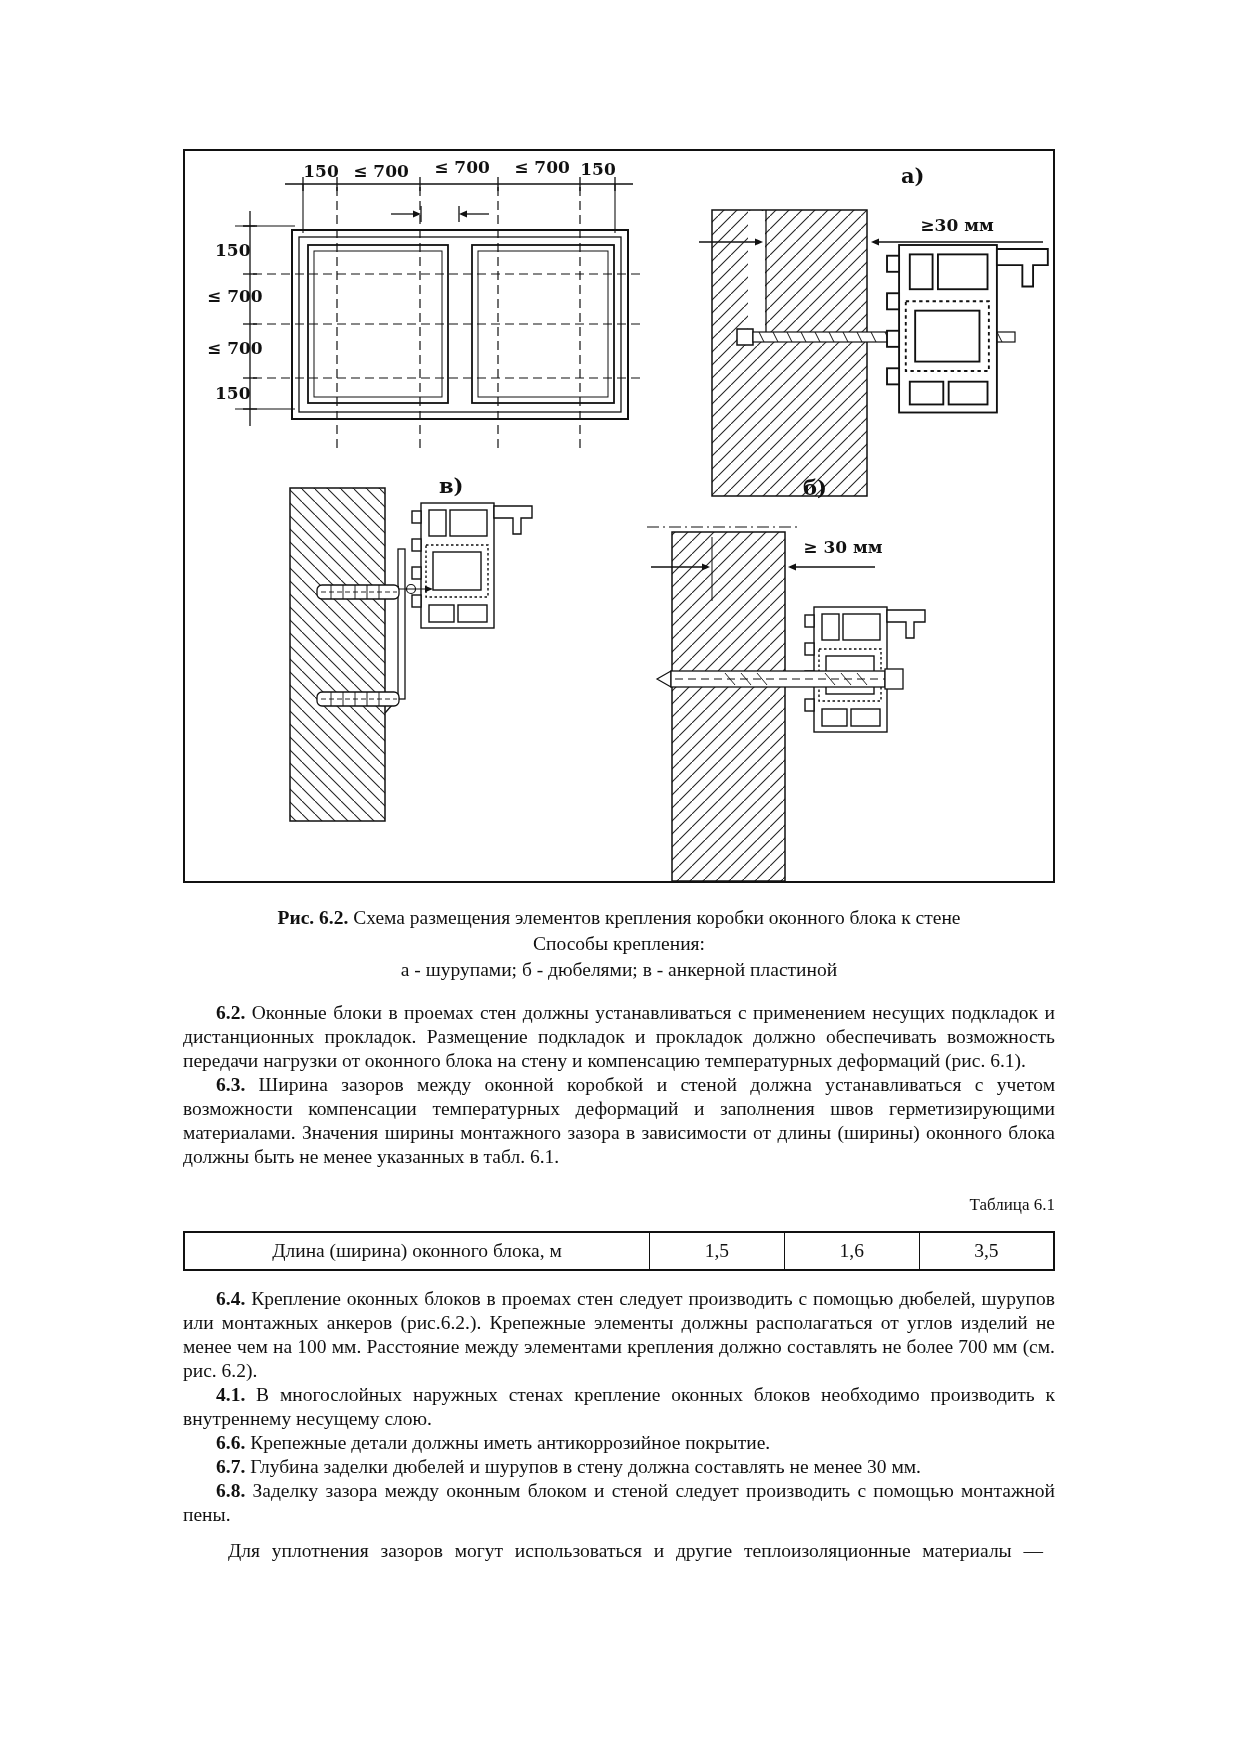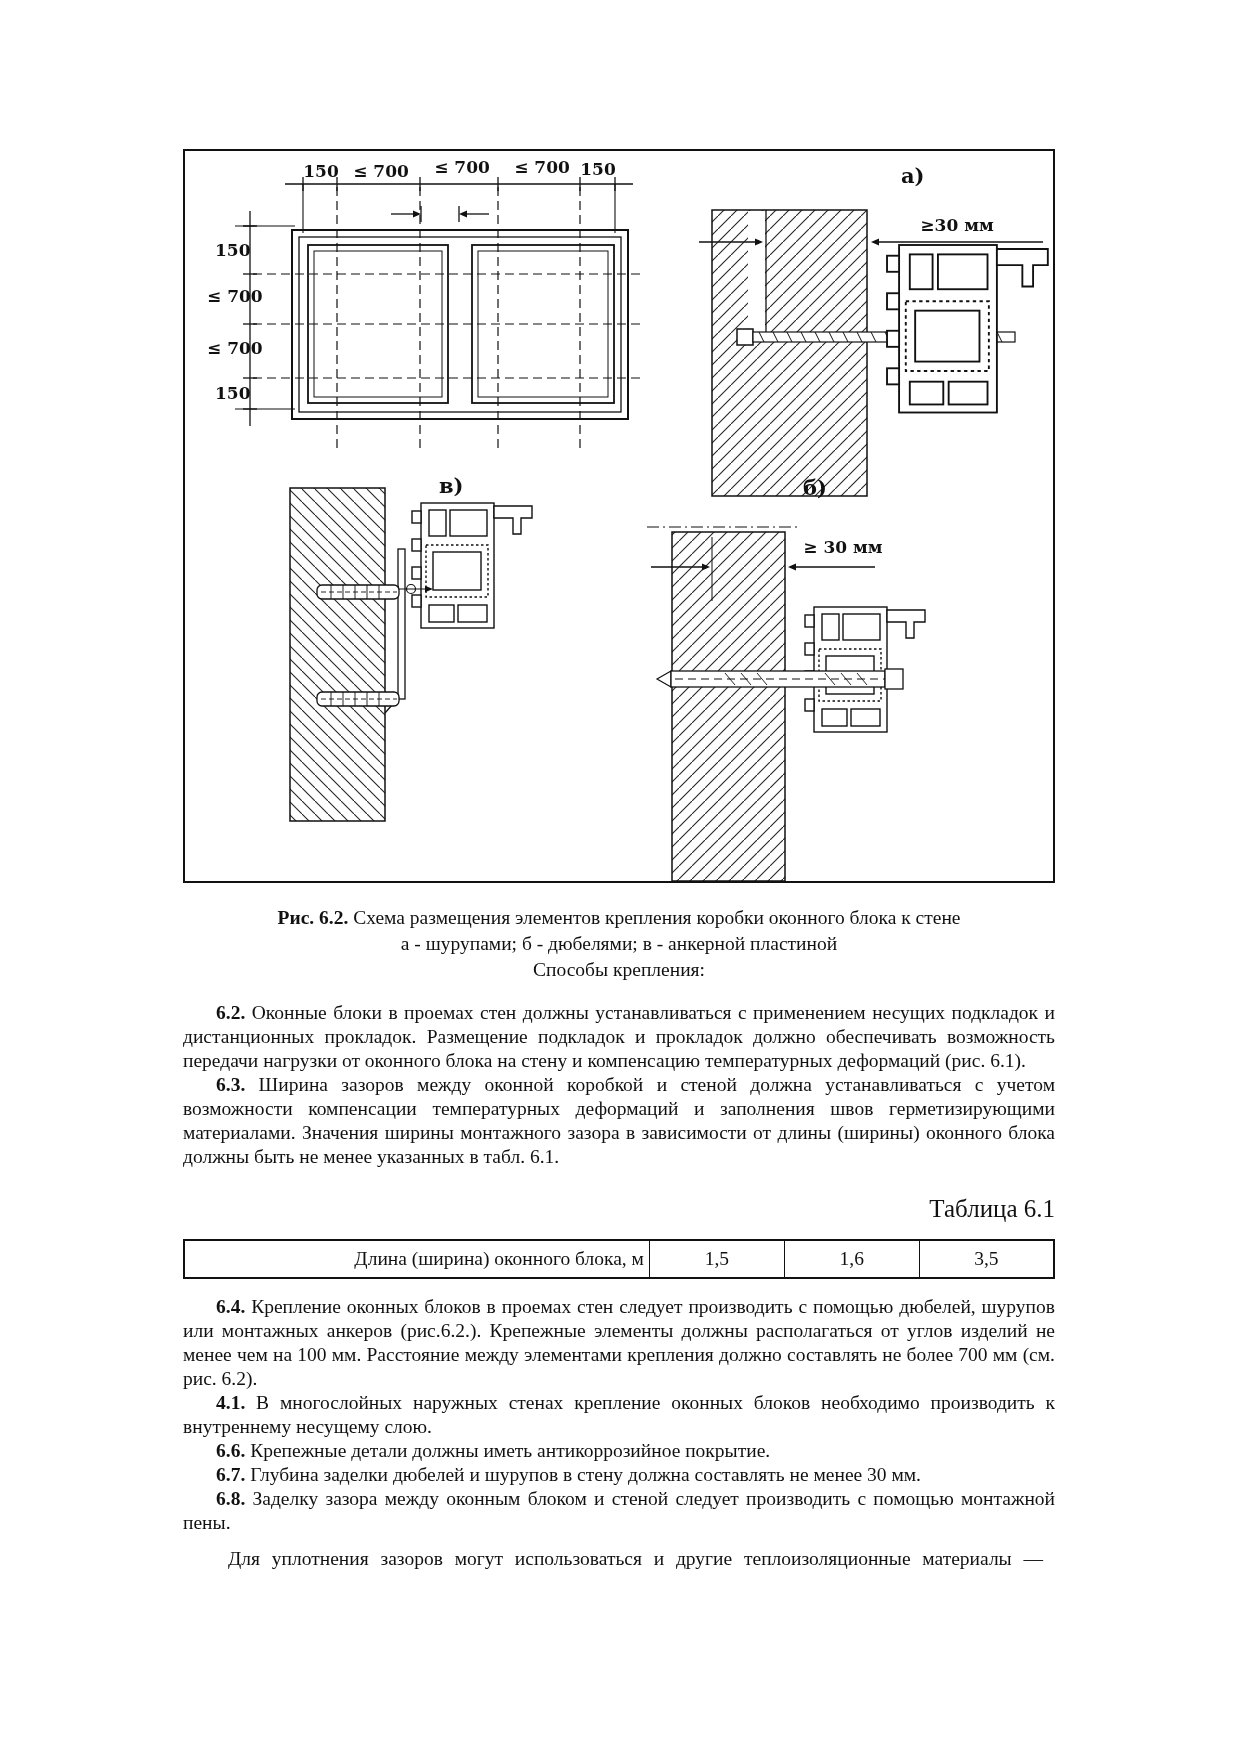--- a/index.html
+++ b/index.html
@@ -4,24 +4,24 @@
 <style>
   html,body{margin:0;padding:0;background:#ffffff;}
   .page{width:1240px;height:1755px;background:#fff;position:relative;overflow:hidden;
         font-family:"Liberation Serif",serif;color:#111;border-radius:14px;}
   .content{position:absolute;left:183px;top:149px;width:872px;}
   .figure-box{width:872px;height:734px;border:2px solid #111;box-sizing:border-box;background:#fff;}
   .caption{margin-top:22px;text-align:center;font-size:19.5px;line-height:26px;}
   .bodytext{margin-top:18px;}
   p.para{margin:0;font-size:19.5px;line-height:24px;text-align:justify;text-indent:33px;}
   p.cont{margin:12px;font-size:19.5px;line-height:24px;text-align:justify;text-align-last:justify;text-indent:33px;}
-  .tbl-label{text-align:right;font-size:25px;margin:26px 0 16px 0;}
+  .tbl-label{text-align:right;font-size:17px;margin:26px 0 16px 0;}
   table.t61{width:100%;border-collapse:collapse;border:2.5px solid #111;font-size:19.5px;margin-bottom:16px;}
   table.t61 td{border:1.5px solid #111;height:36px;padding:0 5px;}
-  td.c0{width:53.5%;text-align:right;}
+  td.c0{width:53.5%;text-align:center;}
   td.cv{width:15.5%;text-align:center;}
   .figtext{font-family:"DejaVu Serif",serif;font-weight:bold;font-size:17px;fill:#111;}
   .figlabel{font-family:"DejaVu Serif",serif;font-weight:bold;font-size:21px;fill:#111;}
   b{font-weight:bold;}
 </style>
 </head>
 <body>
 
 <div class="page">
   <div class="content">
@@ -201,22 +201,22 @@
             <line x1="656" y1="522" x2="666" y2="534"></line>
               <line x1="672" y1="522" x2="682" y2="534"></line>
           </g>
           <rect x="700" y="518" width="18" height="20" fill="#fff" stroke="#111" stroke-width="1.3"></rect>
         </g>
       </svg>
     </div>
 
     <div class="caption">
       <div><b>Рис. 6.2.</b><span> Схема размещения элементов крепления коробки оконного блока к стене</span></div>
+      <div>Способы крепления:</div>
       <div>а - шурупами; б - дюбелями; в - анкерной пластиной</div>
-      <div>Способы крепления:</div>
     </div>
 
     <div class="bodytext">
       <p class="para"><b>6.2.</b> <span>Оконные блоки в проемах стен должны устанавливаться с применением несущих подкладок и дистанционных прокладок. Размещение подкладок и прокладок должно обеспечивать возможность передачи нагрузки от оконного блока на стену и компенсацию температурных деформаций (рис. 6.1).</span></p>
       <p class="para"><b>6.3.</b> <span>Ширина зазоров между оконной коробкой и стеной должна устанавливаться с учетом возможности компенсации температурных деформаций и заполнения швов герметизирующими материалами. Значения ширины монтажного зазора в зависимости от длины (ширины) оконного блока должны быть не менее указанных в табл. 6.1.</span></p>
 
       <div class="tbl-label">Таблица 6.1</div>
 
       <table class="t61">
         <tbody>

